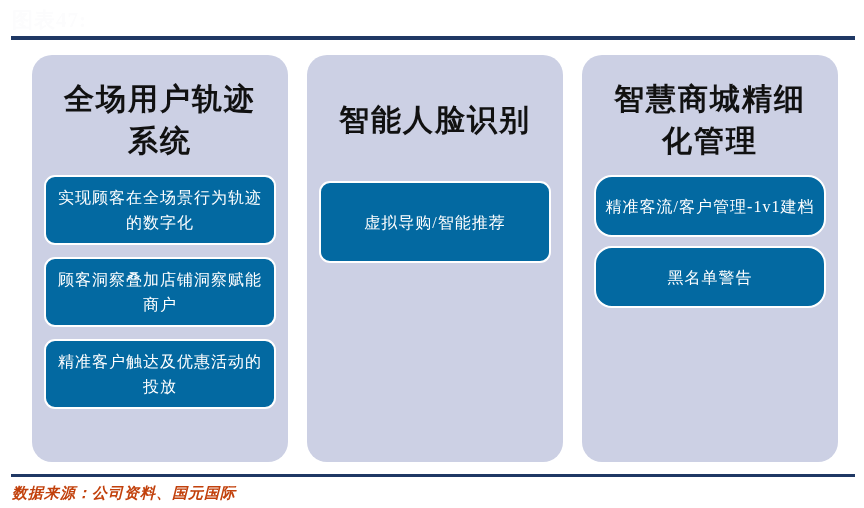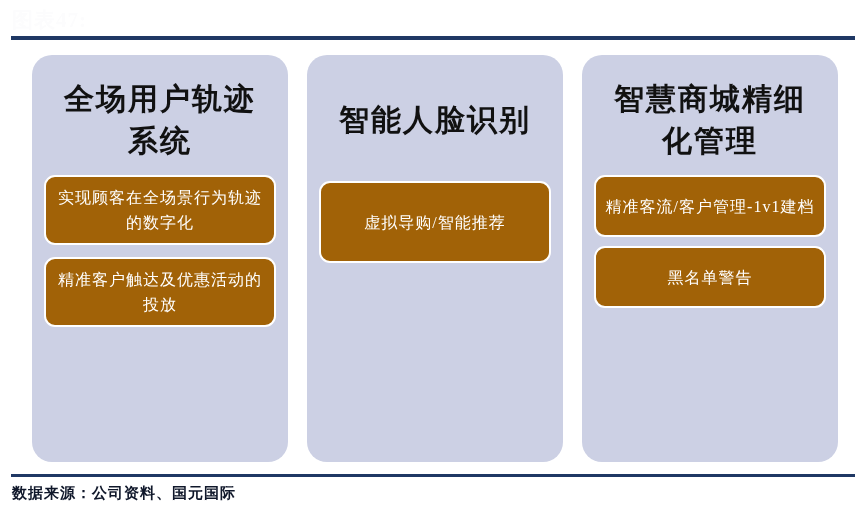--- a/index.html
+++ b/index.html
@@ -101,21 +101,21 @@
     width: 100%;
     flex: 1 1 auto;
     display: flex;
     flex-direction: column;
     justify-content: flex-start;
     gap: 10px;
   }
   .item-box {
     width: 100%;
     box-sizing: border-box;
-    background: #a16207;
+    background: #0369a1;
     border: 2px solid #ffffff;
     border-radius: 11px;
     color: #ffffff;
     font-size: 16px;
     line-height: 25px;
     text-align: center;
     display: flex;
     align-items: center;
     justify-content: center;
     padding: 6px 8px;
@@ -123,38 +123,39 @@
   }
 
   
   .col-1 .card-items { gap: 12px; padding-top: 0px; }
   .col-1 .item-box { height: 70px; }
 
   .col-2 .card-items { gap: 32px; padding-top: 6px; }
   .col-2 .item-box { height: 82px; }
 
   .col-3 .card-items { gap: 9px; padding-top: 0px; }
-  .col-3 .item-box { height: 62px; }
+  .col-3 .item-box { height: 62px; border-radius: 18px; }
 
   
   .footer-rule {
     position: absolute;
     left: 11px;
     top: 474px;
     width: 844px;
     height: 3px;
     background: #1f3864;
   }
   .footer-note {
     position: absolute;
     left: 12px;
     top: 482px;
     font-size: 15px;
-    font-weight: bold;
-    color: #0f172a;
+    font-style: italic;
+    font-weight: bold;
+    color: #c2410c;
     letter-spacing: 1px;
     white-space: nowrap;
     line-height: 22px;
   }
 </style>
 </head>
 <body>
 
 <div class="page">
 
@@ -162,20 +163,21 @@
     <div class="header-watermark">图表47:</div>
     <div class="header-rule"></div>
   </div>
 
   <div class="board">
 
     <div class="card col-1">
       <div class="card-title">全场用户轨迹系统</div>
       <div class="card-items">
         <div class="item-box">实现顾客在全场景行为轨迹的数字化</div>
+        <div class="item-box">顾客洞察叠加店铺洞察赋能商户</div>
         <div class="item-box">精准客户触达及优惠活动的投放</div>
       </div>
     </div>
 
     <div class="card col-2">
       <div class="card-title">智能人脸识别</div>
       <div class="card-items">
         <div class="item-box">虚拟导购/智能推荐</div>
       </div>
     </div>

